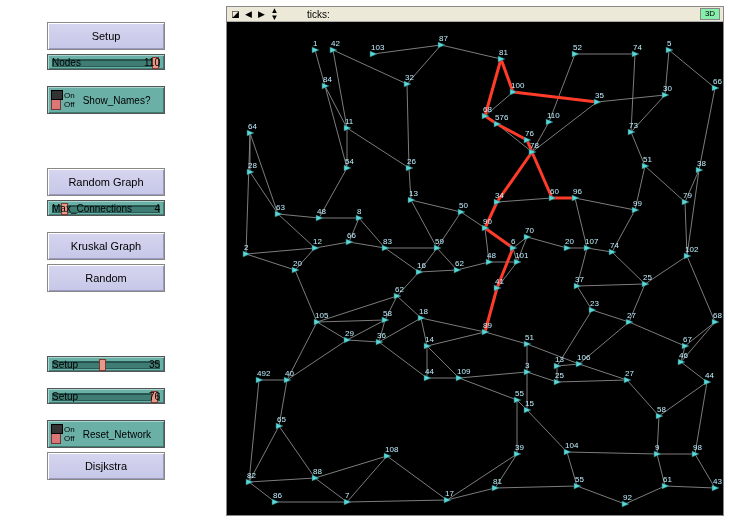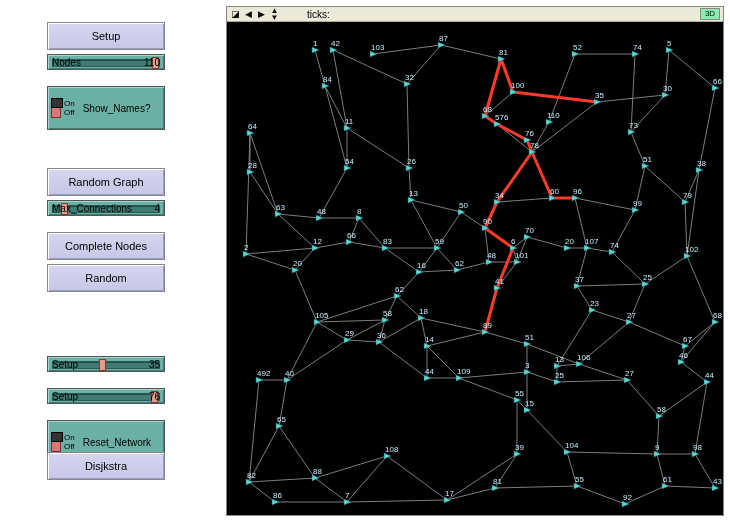--- a/index.html
+++ b/index.html
@@ -62,21 +62,21 @@
     color: #000;
   }
   .slider .value {
     position: absolute;
     right: 4px;
     bottom: 1px;
     font-size: 10px;
     color: #000;
   }
   .switch {
-    height: 44px;
+    height: 28px;
     background: #6bb0a7;
     border: 1px solid #555;
     position: relative;
     box-shadow: inset 1px 1px 0 #a8d4cd, inset -1px -1px 0 #3f7c74;
     display: flex;
     align-items: center;
   }
   .switch .lever {
     width: 10px;
     height: 20px;
@@ -212,21 +212,21 @@
 </div>
 <div class="panel" style="top:200px">
   <div class="slider">
     <div class="track"></div>
     <div class="thumb" style="left: 12.58px;"></div>
     <span class="label">Max_Connections</span>
     <span class="value">4</span>
   </div>
 </div>
 <div class="panel" style="top:232px">
-  <div class="btn">Complete Nodes</div>
+  <div class="btn">Kruskal Graph</div>
 </div>
 <div class="panel" style="top:264px">
   <div class="btn">Random</div>
 </div>
 
 <div class="panel" style="top:356px">
   <div class="slider">
     <div class="track"></div>
     <div class="thumb" style="left: 51.19px;"></div>
     <span class="label">Setup</span>

